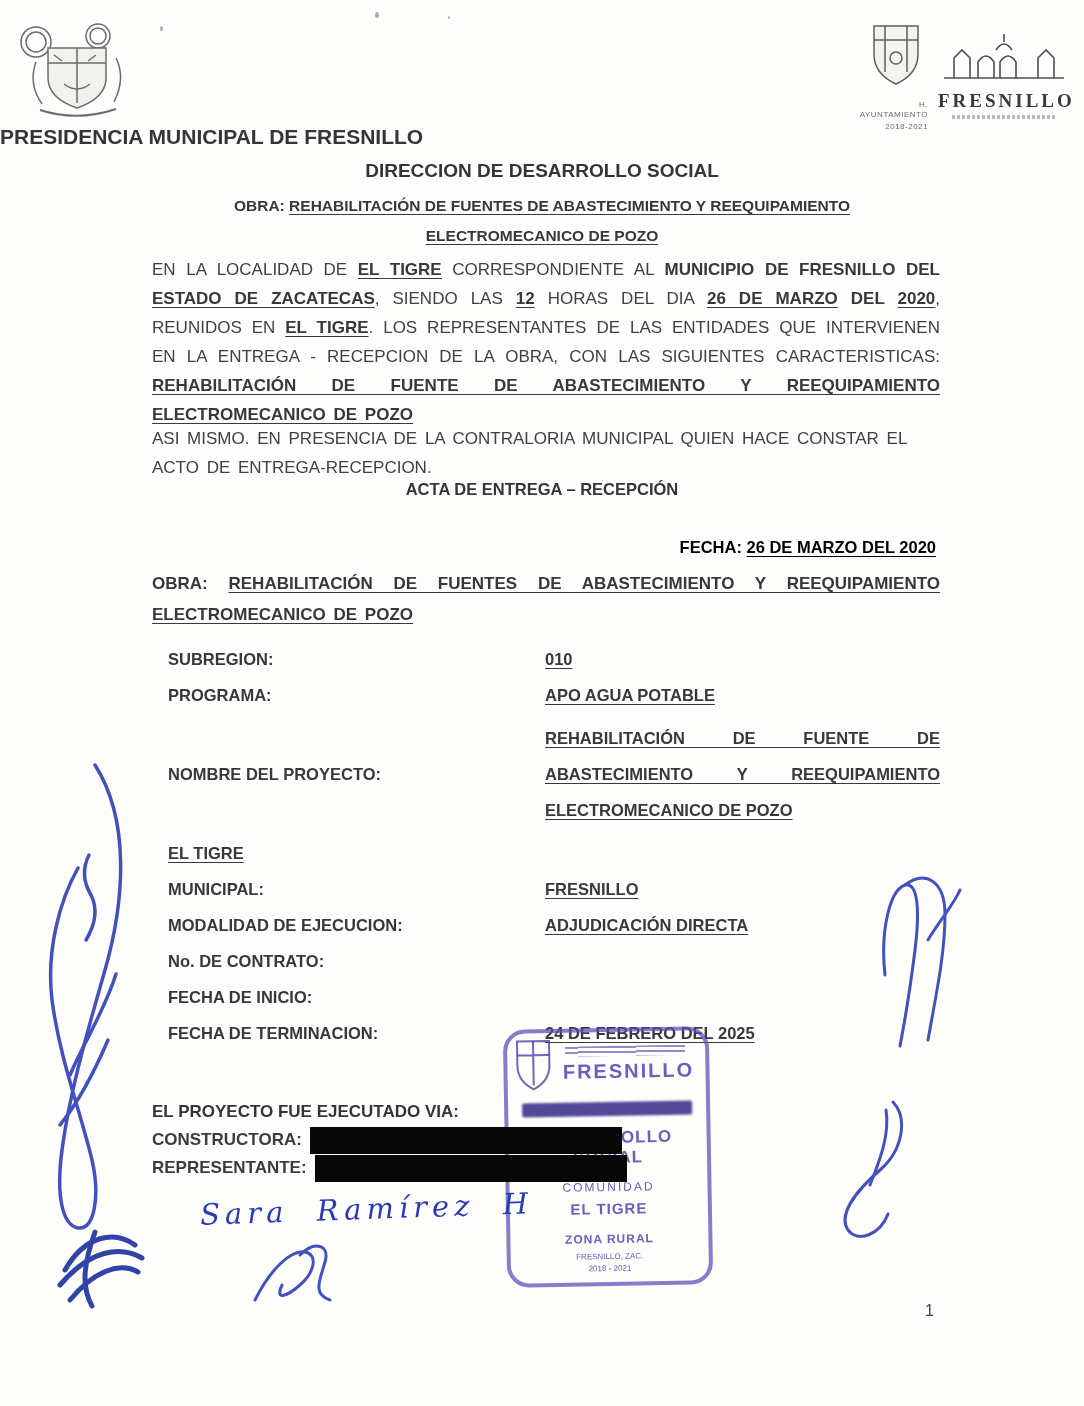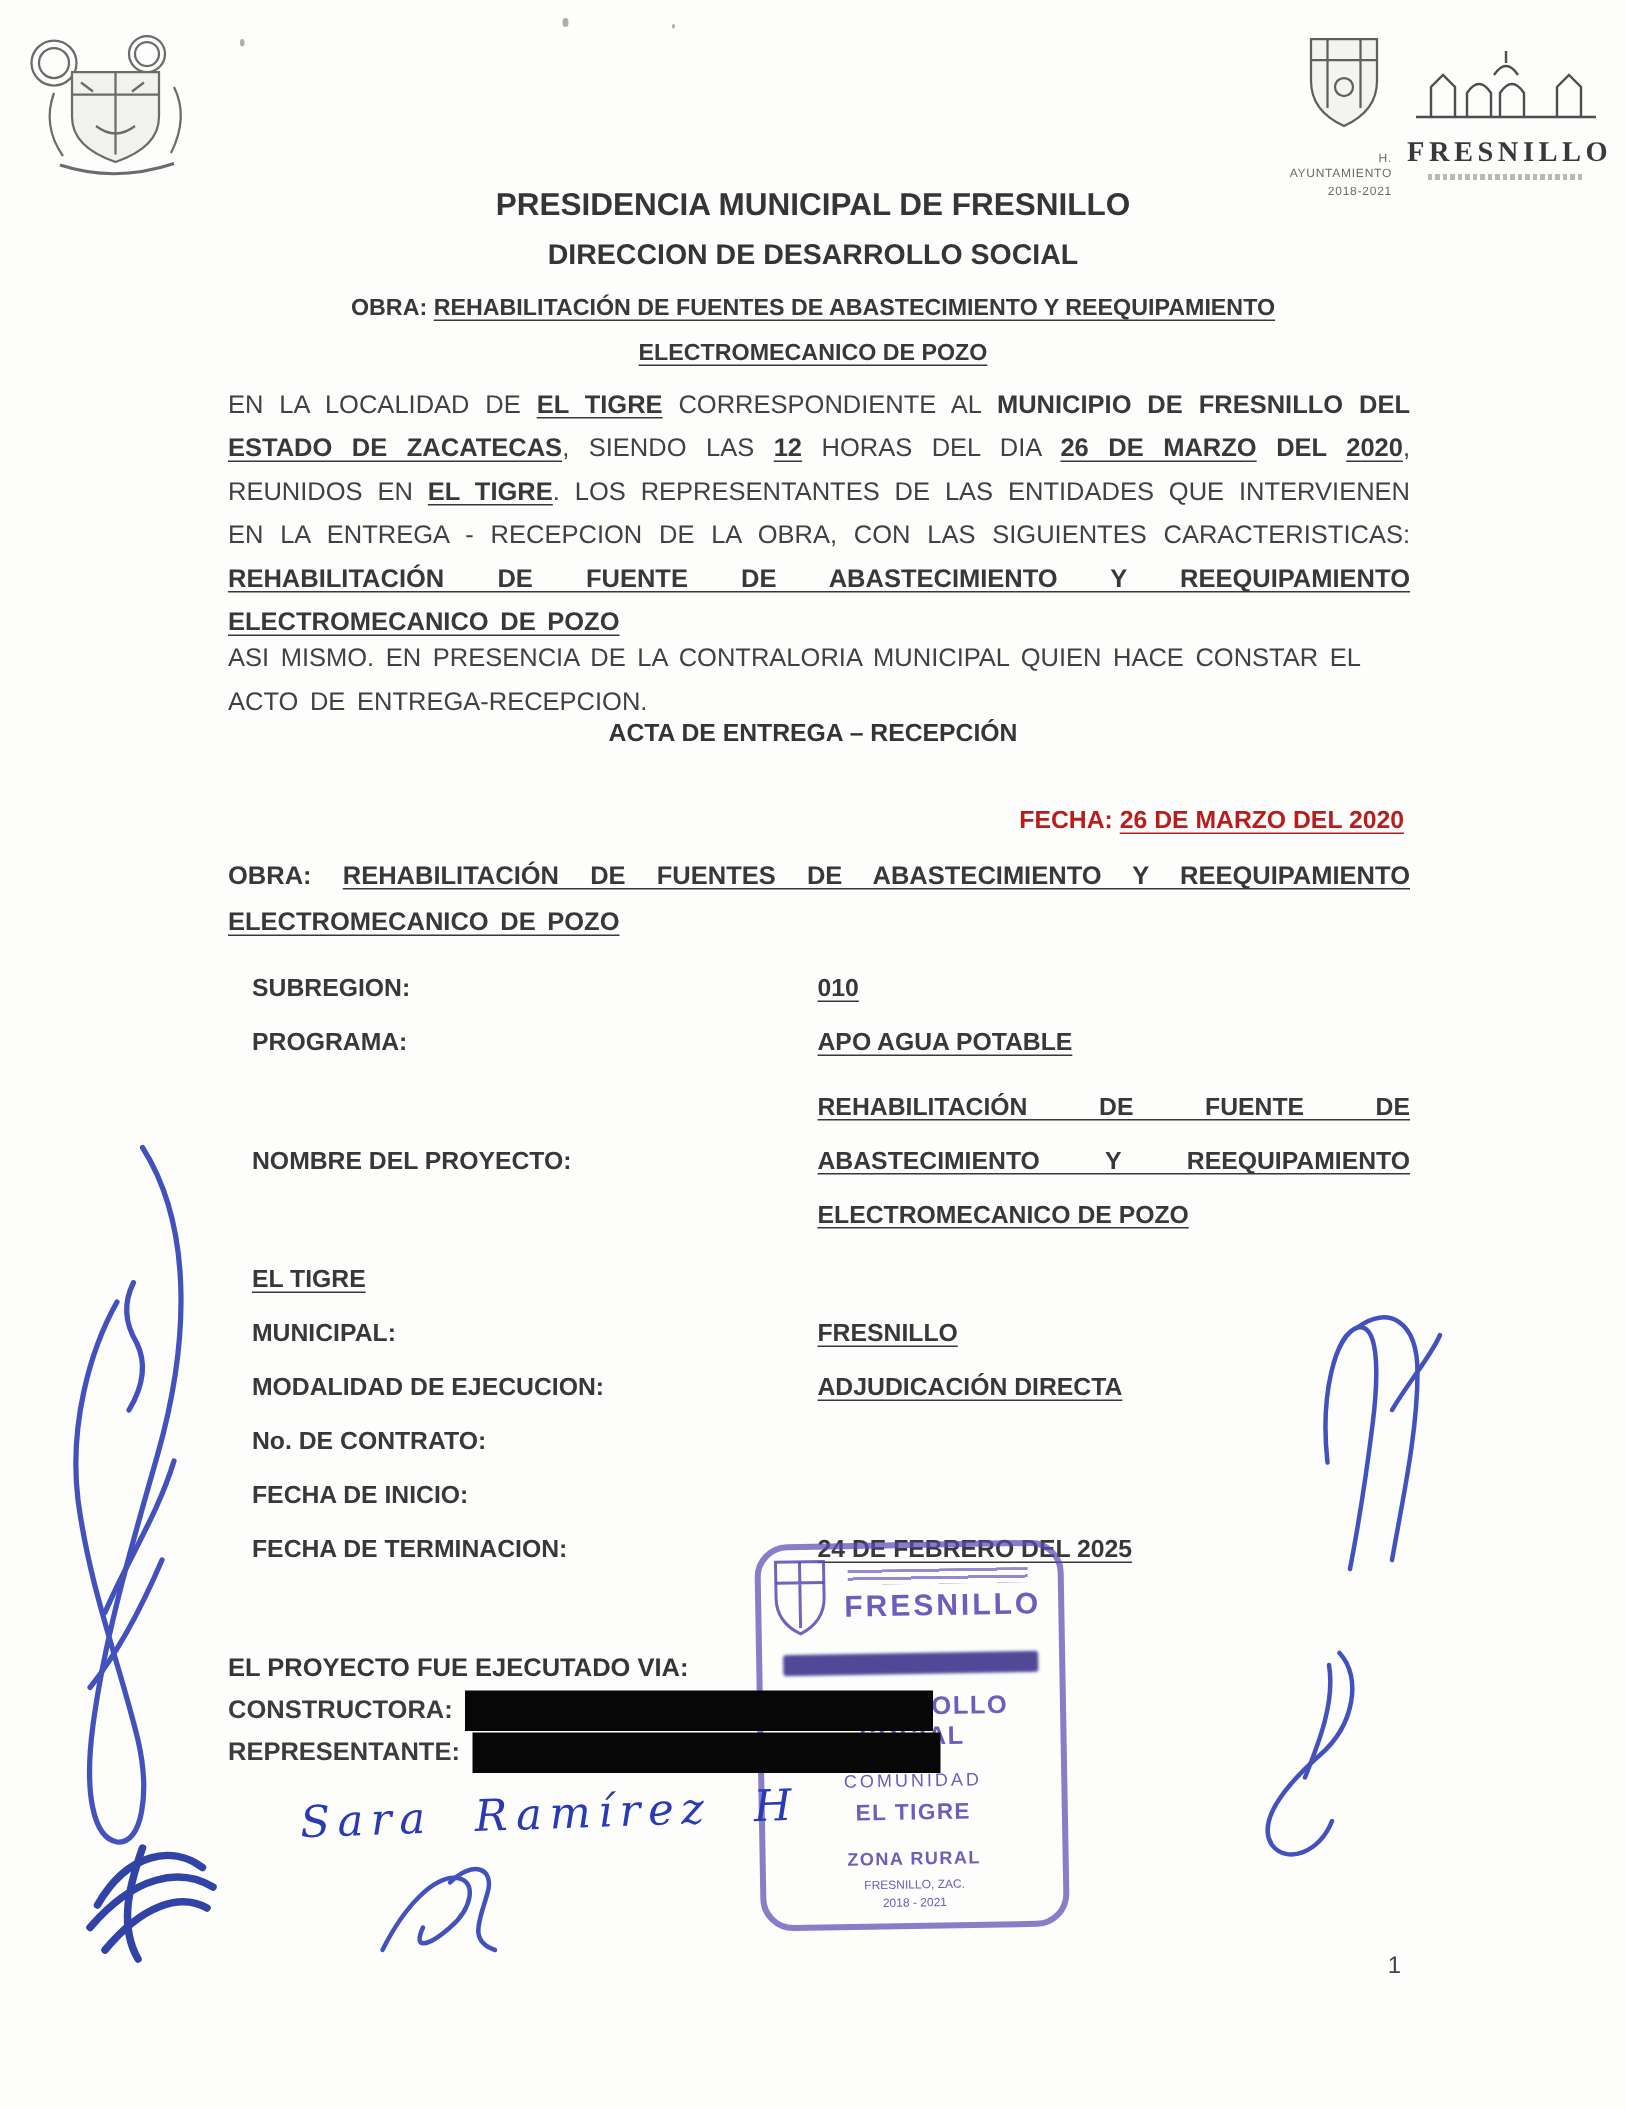--- a/index.html
+++ b/index.html
@@ -26,32 +26,32 @@
     font-family:"Liberation Serif", serif;
     font-size:19px; letter-spacing:3px; color:#39393b; margin-top:2px; font-weight:600;
   }
   .logo-right .tagline-bar {
     width:104px; height:4px; margin:3px auto 0;
     background:repeating-linear-gradient(90deg,#9b9b9b 0 3px, transparent 3px 5px);
     opacity:.7;
   }
 
   
-  .doc-title    { position:absolute; left:0; right:0; top:125px; text-align:center; font-size:21px; font-weight:700; color:#353538; z-index:1; }
+  .doc-title    { position:absolute; left:0; right:0; top:125px; font-size:21px; font-weight:700; color:#353538; z-index:1; }
   .doc-subtitle { position:absolute; left:0; right:0; top:160px; text-align:center; font-size:19px; font-weight:700; color:#353538; z-index:1; }
   .obra-head-1  { position:absolute; left:0; right:0; top:197px; text-align:center; font-size:15.5px; z-index:1; }
   .obra-head-2  { position:absolute; left:0; right:0; top:227px; text-align:center; font-size:15.5px; z-index:1; }
 
   
   .para { position:absolute; left:152px; width:788px; text-align:justify; font-size:17px; line-height:29px; word-spacing:3px; z-index:1; }
   .intro-para { top:255px; }
   .asi-para   { top:424px; text-align:left; }
   .acta-heading { position:absolute; left:0; right:0; top:480px; text-align:center; font-size:16.5px; font-weight:700; color:#353538; z-index:1; }
 
-  .fecha-line { position:absolute; right:148px; top:538px; font-size:16.5px; font-weight:700; color:#b91c1c; z-index:1; }
+  .fecha-line { position:absolute; right:148px; top:538px; font-size:16.5px; font-weight:700; color:#000000; z-index:1; }
   .obra-body  { top:568px; line-height:31px; }
 
   
   .fields { position:absolute; left:168px; top:648px; width:772px; font-size:16.5px; z-index:1; }
   .frow { display:flex; margin-bottom:14px; line-height:22px; }
   .frow .flabel { width:377px; font-weight:700; color:#38383b; flex:none; }
   .frow .fvalue { width:395px; font-weight:700; color:#38383b; text-decoration:underline; text-underline-offset:3px; }
   .frow.multiline { align-items:center; margin-bottom:14px; }
   .frow.multiline .fvalue { text-align:justify; line-height:36px; }
 

